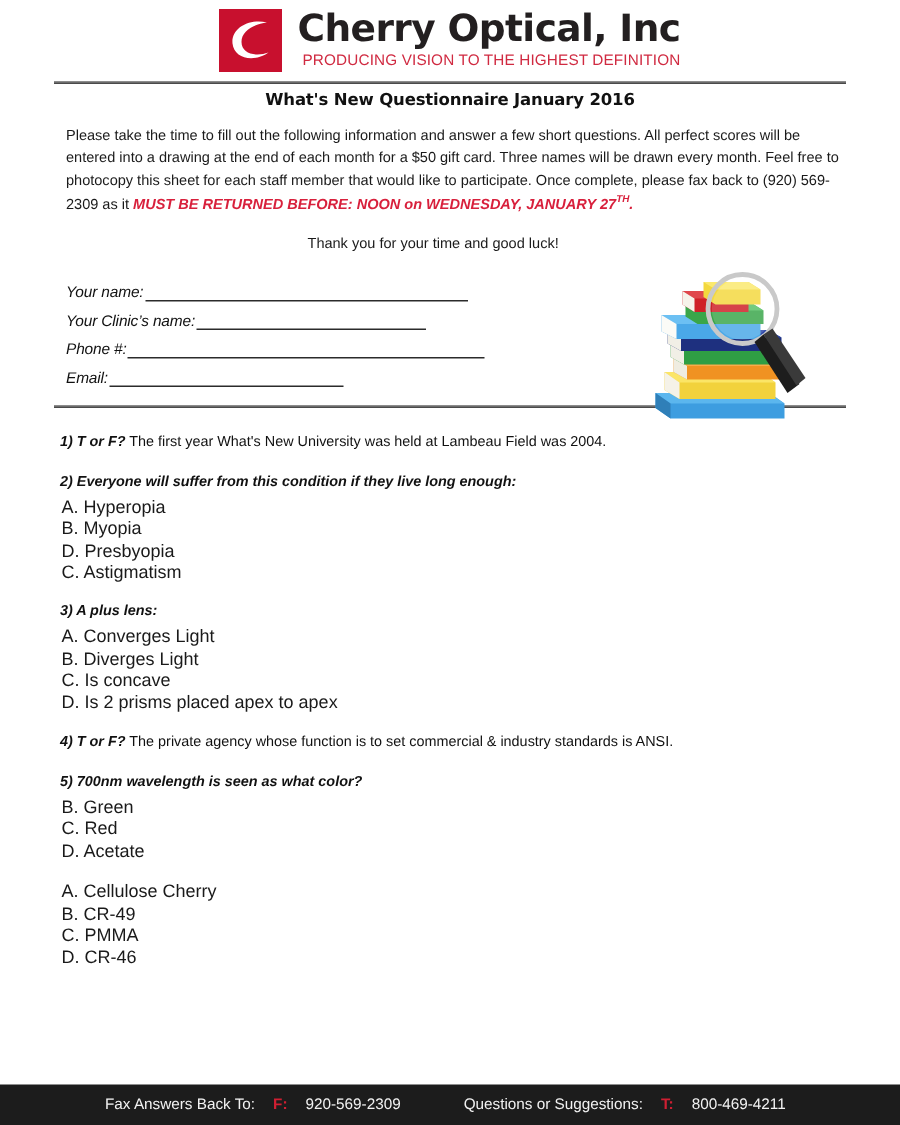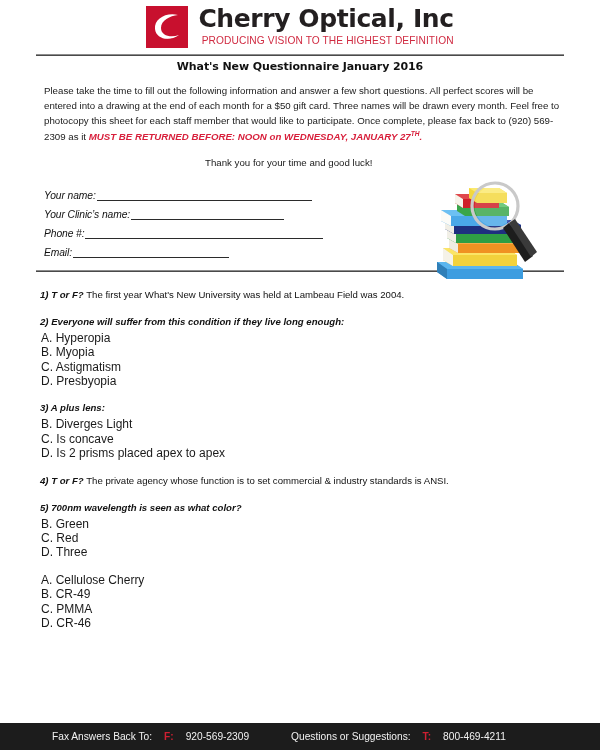--- a/index.html
+++ b/index.html
@@ -177,20 +177,21 @@
   .footer-bar {
     position: absolute;
     left: 0;
     bottom: 0;
     width: 600px;
     height: 27px;
     background: #1c1c1c;
     display: flex;
     color: #f2f2f2;
     font-size: 10.2px;
+    padding-left: 18px;
   }
   .footer-inner {
     display: flex;
     align-items: center;
     padding-left: 52px;
   }
   .footer-seg { white-space: nowrap; }
   .footer-gap-a { width: 12px; }
   .footer-gap-b { width: 42px; }
   .footer-gap-c { width: 12px; }
@@ -298,40 +299,41 @@
 <div class="questions">
 
   <div class="q-block">
     <div class="q-text"><span class="q-prefix">1) T or F?</span><span class="q-body-plain"> The first year What's New University was held at Lambeau Field was 2004.</span></div>
   </div>
 
   <div class="q-block">
     <div class="q-text"><span class="q-prefix">2) Everyone will suffer from this condition if they live long enough:</span></div>
     <div class="choice">A. Hyperopia</div>
     <div class="choice">B. Myopia</div>
+    <div class="choice">D. Presbyopia</div>
     <div class="choice">C. Astigmatism</div>
-    <div class="choice">D. Presbyopia</div>
   </div>
 
   <div class="q-block">
     <div class="q-text"><span class="q-prefix">3) A plus lens:</span></div>
+    <div class="choice">A. Converges Light</div>
     <div class="choice">B. Diverges Light</div>
     <div class="choice">C. Is concave</div>
     <div class="choice">D. Is 2 prisms placed apex to apex</div>
   </div>
 
   <div class="q-block">
     <div class="q-text"><span class="q-prefix">4) T or F?</span><span class="q-body-plain"> The private agency whose function is to set commercial &amp; industry standards is ANSI.</span></div>
   </div>
 
   <div class="q-block">
     <div class="q-text"><span class="q-prefix">5) 700nm wavelength is seen as what color?</span></div>
     <div class="choice">B. Green</div>
     <div class="choice">C. Red</div>
-    <div class="choice">D. Three</div>
+    <div class="choice">D. Acetate</div>
   </div>
 
   <div class="q-block">
     <div class="choice">A. Cellulose Cherry</div>
     <div class="choice">B. CR-49</div>
     <div class="choice">C. PMMA</div>
     <div class="choice">D. CR-46</div>
   </div>
 
 </div>

